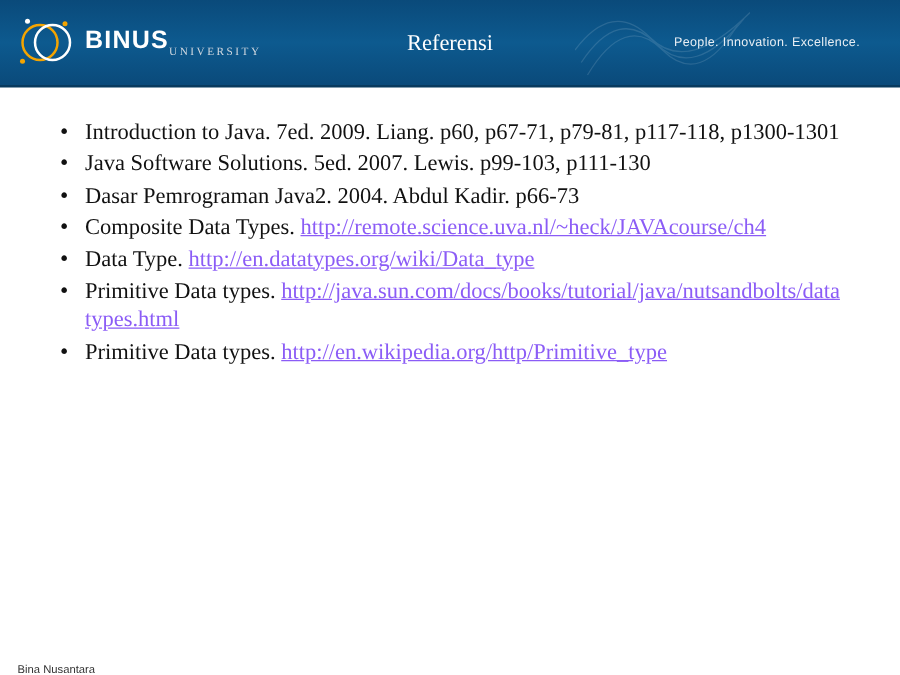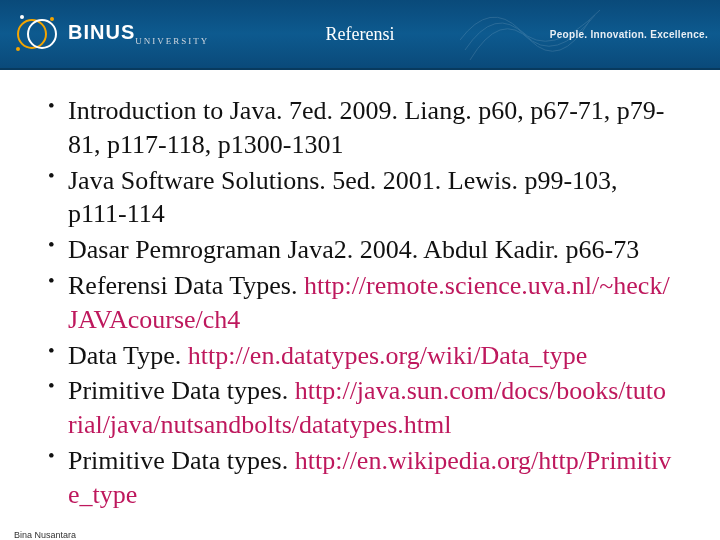--- a/index.html
+++ b/index.html
@@ -54,60 +54,61 @@
   .title {
     position: absolute;
     left: 50%;
     transform: translateX(-50%);
     color: #ffffff;
     font-size: 18px;
     font-family: Georgia, serif;
   }
   .tagline {
     position: absolute;
-    right: 12px;
+    right: 32px;
     color: #e8eef4;
     font-family: Arial, sans-serif;
     font-size: 10px;
-    font-weight: bold;
+    font-weight: normal;
     letter-spacing: 0.3px;
   }
   .header-pattern {
     position: absolute;
     right: 120px;
     top: 0;
     width: 140px;
     height: 70px;
     opacity: 0.12;
     pointer-events: none;
   }
   .content {
     padding: 24px 46px 10px 46px;
   }
   .ref-list {
     list-style: none;
     color: #111;
-    font-size: 26px;
+    font-size: 18px;
     line-height: 1.3;
   }
   .ref-list li {
     position: relative;
     padding-left: 22px;
     margin-bottom: 2px;
   }
   .ref-list li::before {
     content: "•";
     position: absolute;
     left: 2px;
     top: 0;
     font-size: 19px;
     color: #111;
   }
   .link {
-    color: #be185d;
+    text-decoration: underline;
+    color: #8b5cf6;
     word-break: break-all;
   }
   .footer {
     position: absolute;
     bottom: 0;
     left: 14px;
     font-family: Arial, sans-serif;
     font-size: 9px;
     color: #333;
   }
@@ -141,27 +142,27 @@
     </svg>
   </div>
 </div>
 
 <div class="content">
   <ul class="ref-list">
     <li>
       <span>Introduction to Java. 7ed. 2009. Liang. p60, p67-71, p79-81, p117-118, p1300-1301</span>
     </li>
     <li>
-      <span>Java Software Solutions. 5ed. 2001. Lewis. p99-103, p111-114</span>
+      <span>Java Software Solutions. 5ed. 2007. Lewis. p99-103, p111-130</span>
     </li>
     <li>
       <span>Dasar Pemrograman Java2. 2004. Abdul Kadir. p66-73</span>
     </li>
     <li>
-      <span>Referensi Data Types. </span><a class="link">http://remote.science.uva.nl/~heck/JAVAcourse/ch4</a>
+      <span>Composite Data Types. </span><a class="link">http://remote.science.uva.nl/~heck/JAVAcourse/ch4</a>
     </li>
     <li>
       <span>Data Type. </span><a class="link">http://en.datatypes.org/wiki/Data_type</a>
     </li>
     <li>
       <span>Primitive Data types. </span><a class="link">http://java.sun.com/docs/books/tutorial/java/nutsandbolts/datatypes.html</a>
     </li>
     <li>
       <span>Primitive Data types. </span><a class="link">http://en.wikipedia.org/http/Primitive_type</a>
     </li>

